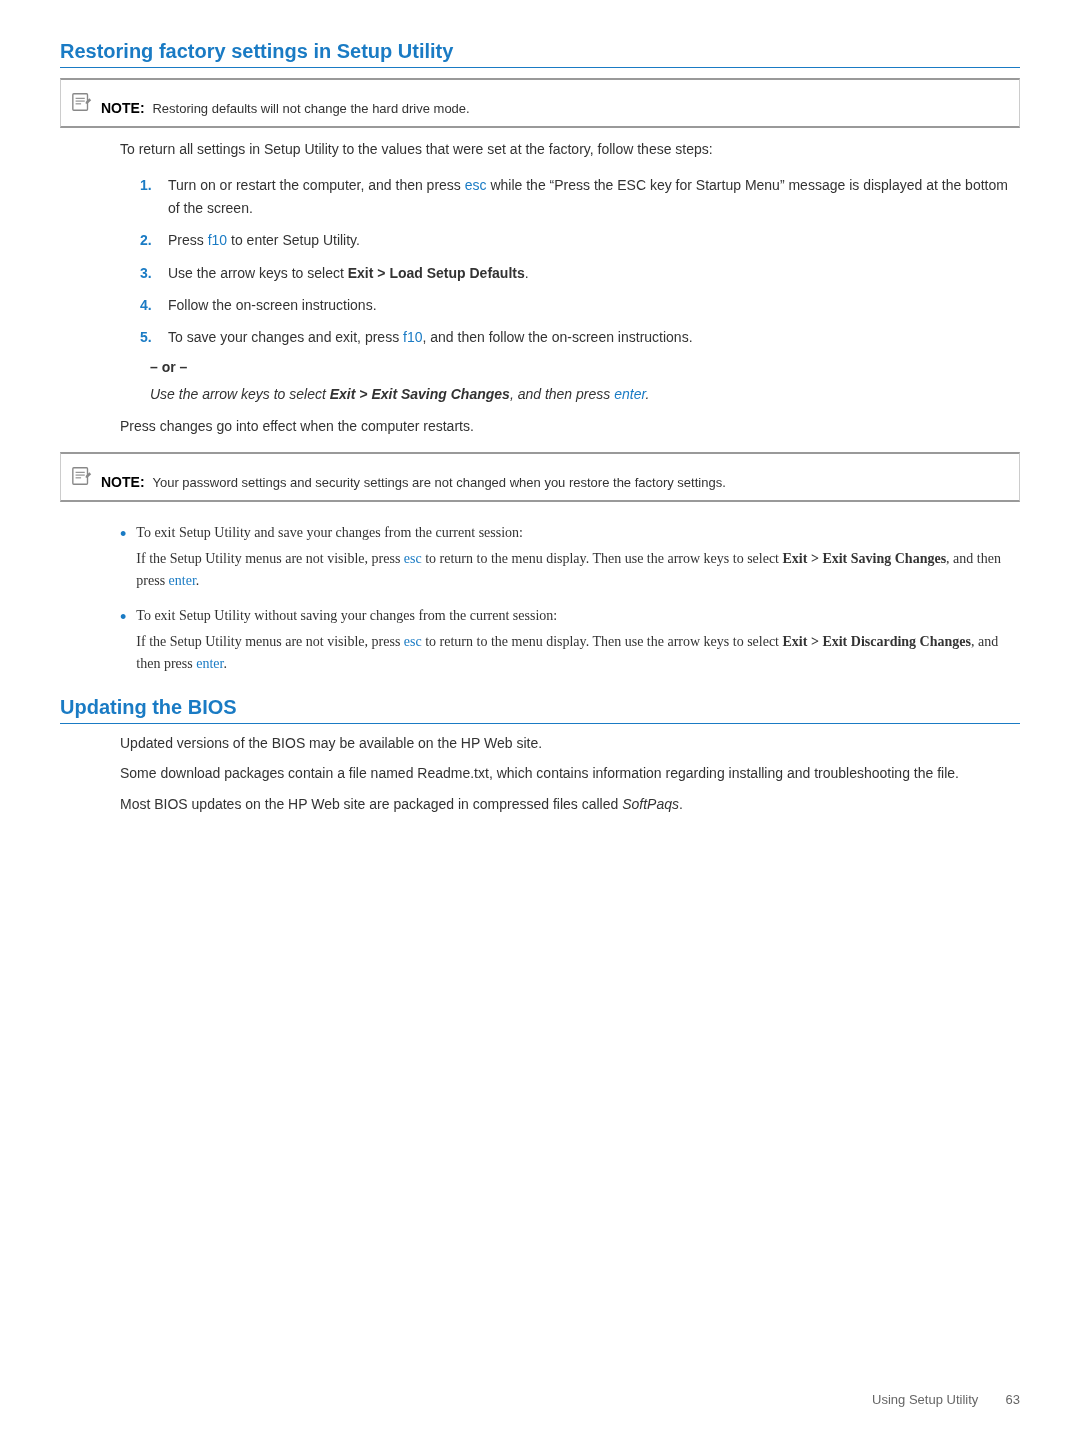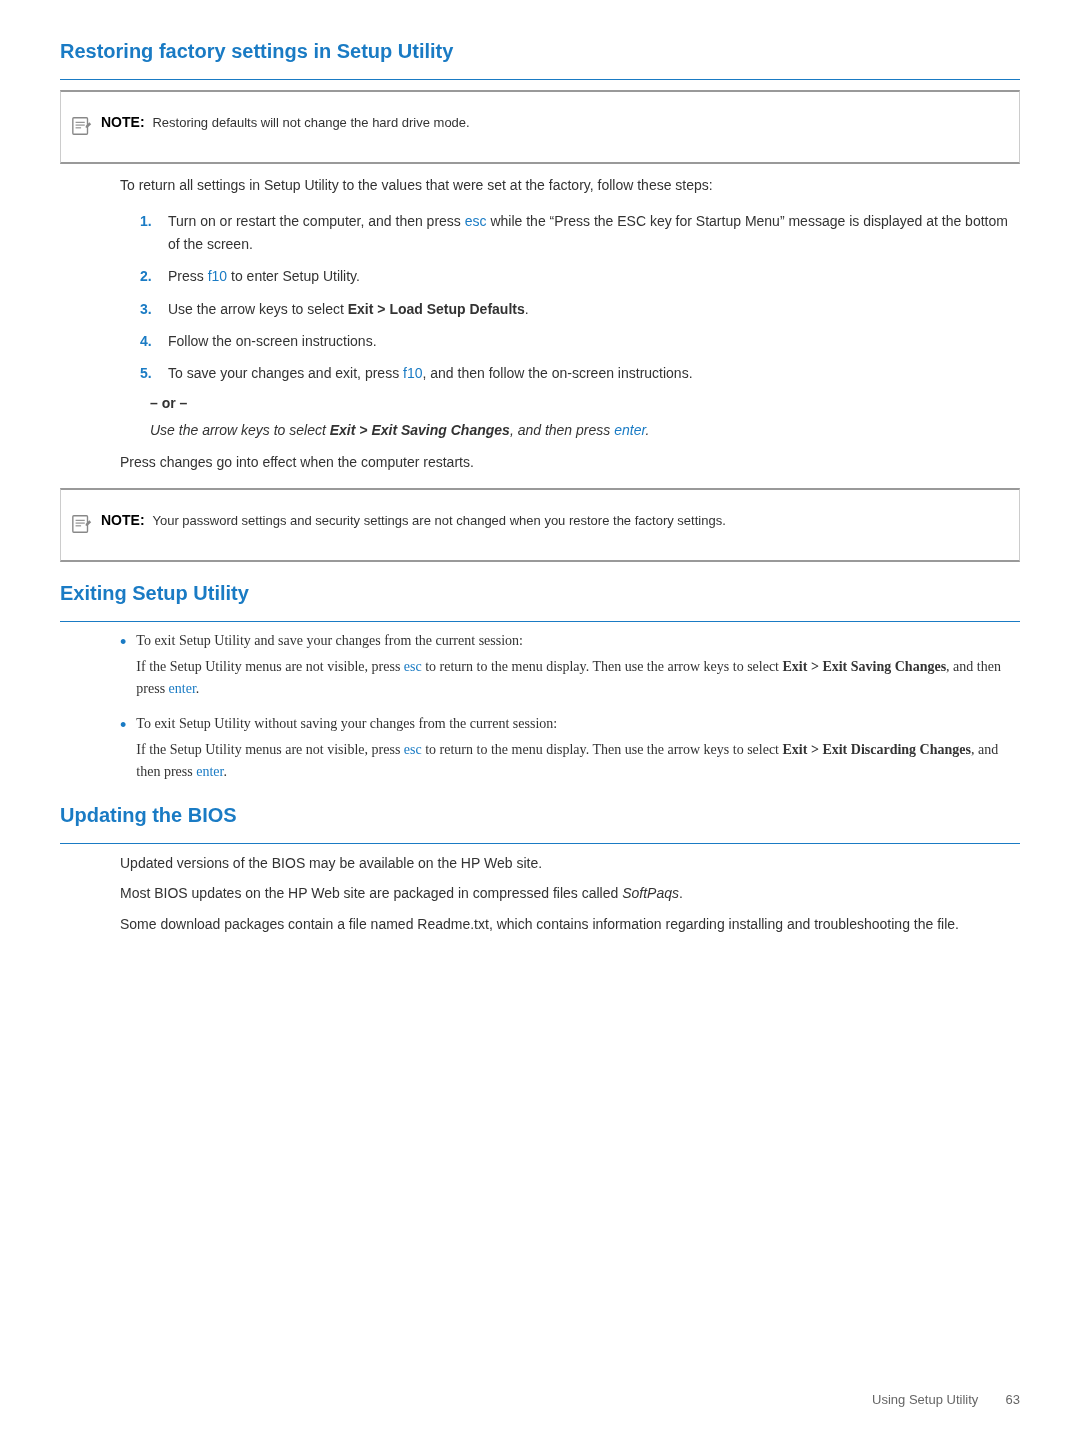--- a/index.html
+++ b/index.html
@@ -16,32 +16,32 @@
       width: 1080px;
       min-height: 1437px;
       padding: 40px 60px 60px 60px;
     }
 
     .section-heading {
       color: #1a7bc4;
       font-size: 20px;
       font-weight: bold;
       margin-bottom: 8px;
-      padding-bottom: 16px;
+      padding-bottom: 4px;
       border-bottom: 1px solid #1a7bc4;
     }
 
     .note-box {
       border: 1px solid #ccc;
       border-top: 2px solid #999;
       border-bottom: 2px solid #999;
-      padding: 22px 10px;
+      padding: 10px 10px;
       margin: 10px 0;
       display: flex;
-      align-items: flex-start;
+      align-items: flex-end;
       gap: 8px;
       background: #fff;
     }
 
     .note-icon {
       font-size: 20px;
       line-height: 1;
       flex-shrink: 0;
       margin-top: 1px;
     }
@@ -252,21 +252,20 @@
       </svg>
     </span>
     <div>
       <span class="note-label">NOTE:</span>
       <span class="note-text">Your password settings and security settings are not changed when you restore the factory settings.</span>
     </div>
   </div>
 </div>
 
 <div class="section-wrapper">
-  <h2 class="section-heading">Exiting Setup Utility</h2>
 
   <ul class="bullet-list">
 
     <li>
       <span class="bullet-dot">•</span>
       <span class="bullet-content">
         <span>To exit Setup Utility and save your changes from the current session:</span>
         <p class="bullet-subtext">
           If the Setup Utility menus are not visible, press <span class="link">esc</span> to return to the menu display. Then use the arrow keys to select <strong>Exit &gt; Exit Saving Changes</strong>, and then press <span class="link">enter</span>.
         </p>
@@ -282,23 +281,23 @@
         </p>
       </span>
     </li>
   </ul>
 </div>
 
 <div class="section-wrapper updating-section">
   <h2 class="section-heading">Updating the BIOS</h2>
 
   <p class="updating-para">Updated versions of the BIOS may be available on the HP Web site.</p>
+  <p class="updating-para">Some download packages contain a file named Readme.txt, which contains information regarding installing and troubleshooting the file.</p>
   <p class="updating-para">
     Most BIOS updates on the HP Web site are packaged in compressed files called <em>SoftPaqs</em>.
   </p>
-  <p class="updating-para">Some download packages contain a file named Readme.txt, which contains information regarding installing and troubleshooting the file.</p>
 </div>
 
 <div class="footer">
   <span>Using Setup Utility</span>
   <span class="footer-separator">&nbsp;&nbsp;&nbsp;</span>
   <span>63</span>
 </div>
 
 </body></html>

